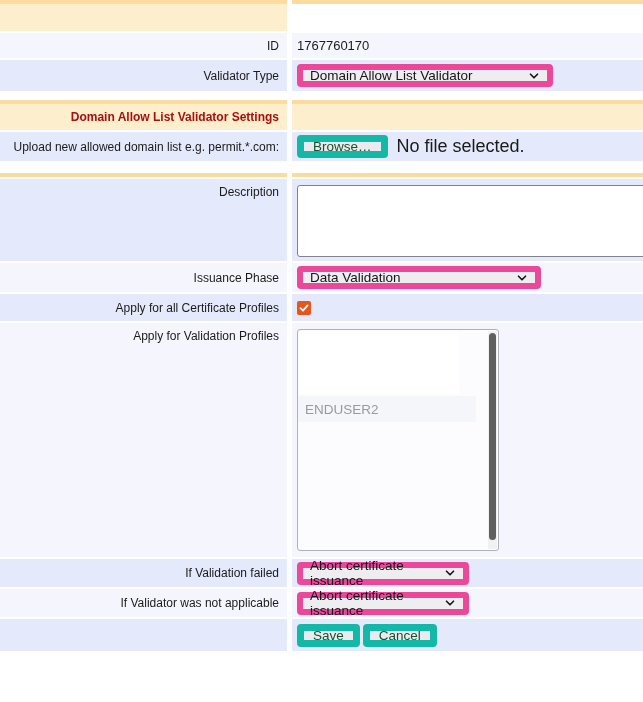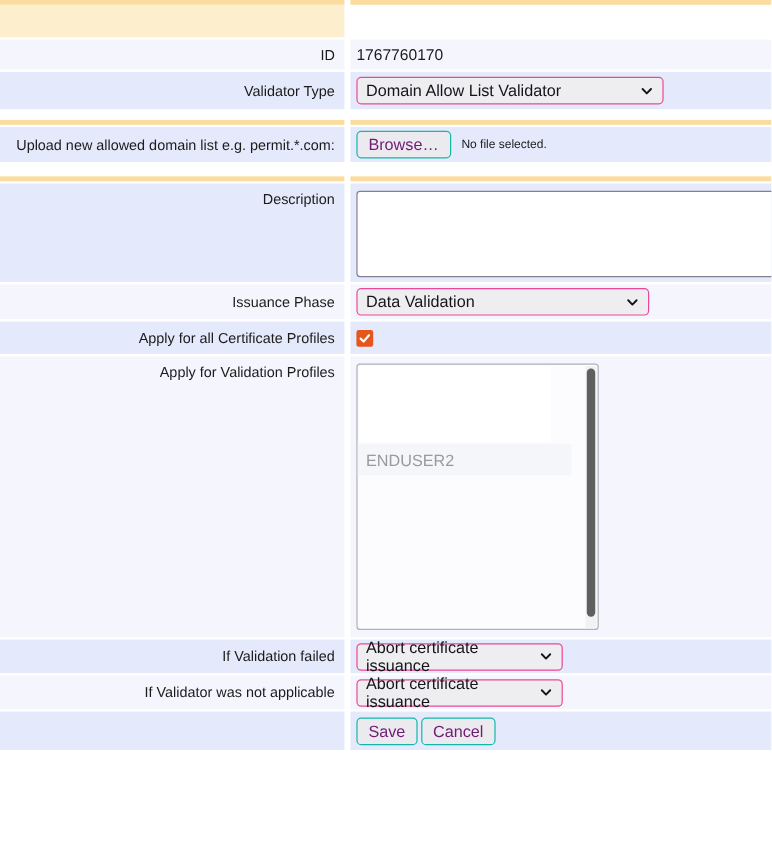--- a/index.html
+++ b/index.html
@@ -30,29 +30,29 @@
   .hDesc{min-height:82px} .h234{min-height:234px} .h28{min-height:28px}
   .hSave{min-height:32px}
 
   a.link { color:#3333cc; text-decoration:none; font-size:12px; cursor:pointer; }
   .sect-title { color:#a8100f; font-weight:bold; font-size:12px; }
   .help-q { color:#3333cc; font-weight:normal; text-decoration:none; }
   .val-text { font-size:13px; color:#1b1b1b; }
 
   
   .sel { display:inline-flex; align-items:center; justify-content:space-between;
-         background:#eeedf0; border:1px solid #ec4899; border-radius:4px;
+         background:#eeedf0; border:6px solid #ec4899; border-radius:4px;
          height:23px; padding:0 7px; font-size:13.5px; color:#15141a; cursor:default; }
   .sel .chev { display:flex; align-items:center; margin-left:8px; }
   .w256{width:256px} .w214{width:244px} .w193{width:172px}
 
   
   .btn { display:inline-flex; align-items:center; justify-content:center;
-         background:#ebeaee; border:1px solid #14b8a6; border-radius:4px;
-         height:23px; padding:0 9px; font-size:13.5px; color:#701a75; cursor:pointer; }
+         background:#ebeaee; border:7px solid #14b8a6; border-radius:4px;
+         height:23px; padding:0 9px; font-size:13.5px; color:#14532d; cursor:pointer; }
   .file-wrap { display:flex; align-items:center; gap:9px; }
 
   
   .ta { width:360px; height:72px; background:#ffffff; border:1px solid #82828c;
         border-radius:3px; resize:none; font-family:"Liberation Sans", sans-serif;
         font-size:13px; padding:3px 5px; outline:none; }
 
   
   .cbx { width:14px; height:14px; background:#e5551e; border-radius:2px;
          display:inline-flex; align-items:center; justify-content:center; cursor:pointer; }
@@ -107,27 +107,33 @@
   </div>
 
   <div class="gap9"></div>
 
   <div class="tbl">
     <div class="bar">
         <div class="l"></div>
         <div class="r"></div>
       </div>
 
+    <div class="row first">
+      <div class="cell-l cream h26">
+          <span class="sect-title">Domain Allow List Validator Settings</span>
+        </div>
+      <div class="cell-r cream h26"></div>
+    </div>
 
     <div class="row">
       <div class="cell-l lav h29">Upload new allowed domain list e.g. permit.*.com:</div>
       <div class="cell-r lav h29">
         <div class="file-wrap">
           <span class="btn">Browse…</span>
-          <span class="val-text" style="font-size:10px">No file selected.</span>
+          <span class="val-text" style="font-size:18px">No file selected.</span>
         </div>
       </div>
     </div>
   </div>
 
   <div class="gap12"></div>
 
   <div class="tbl">
     <div class="bar">
         <div class="l"></div>

